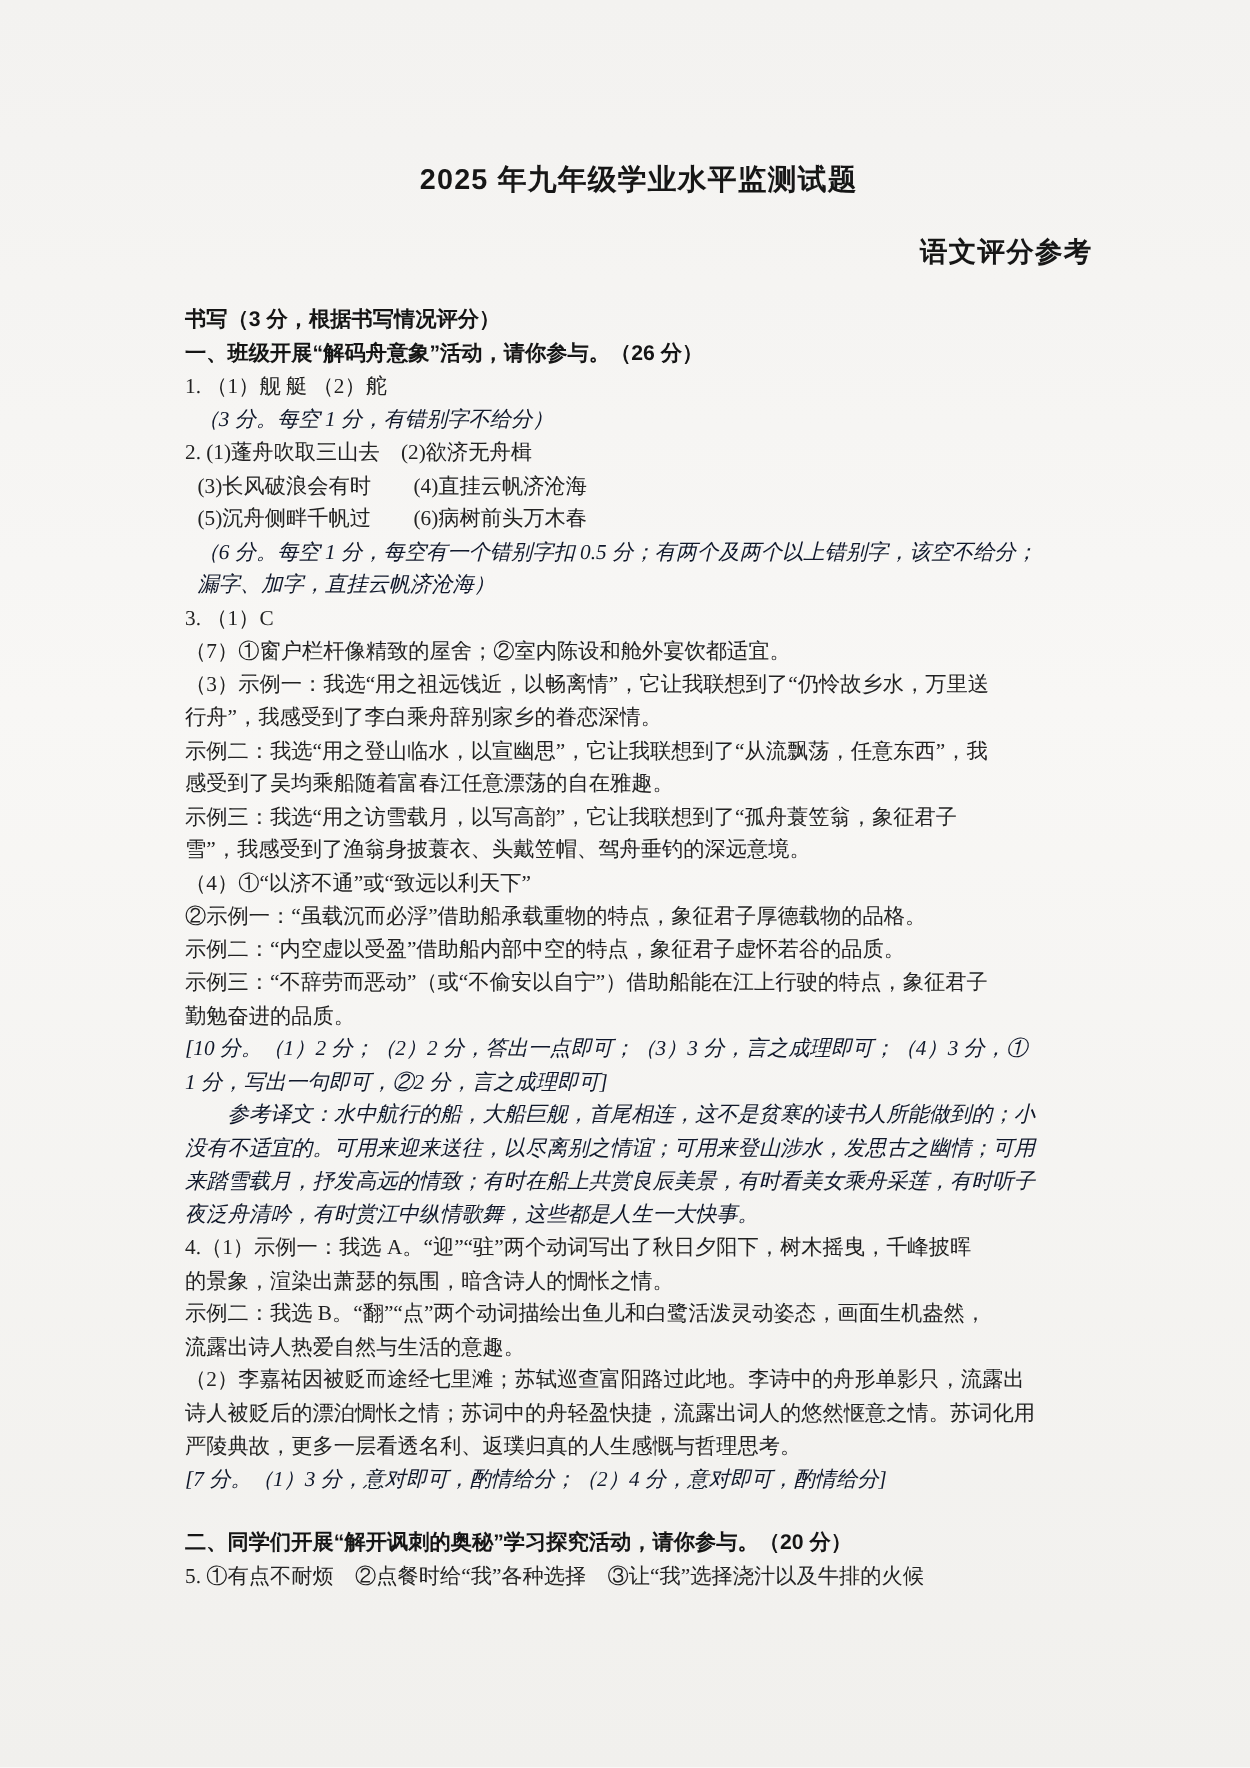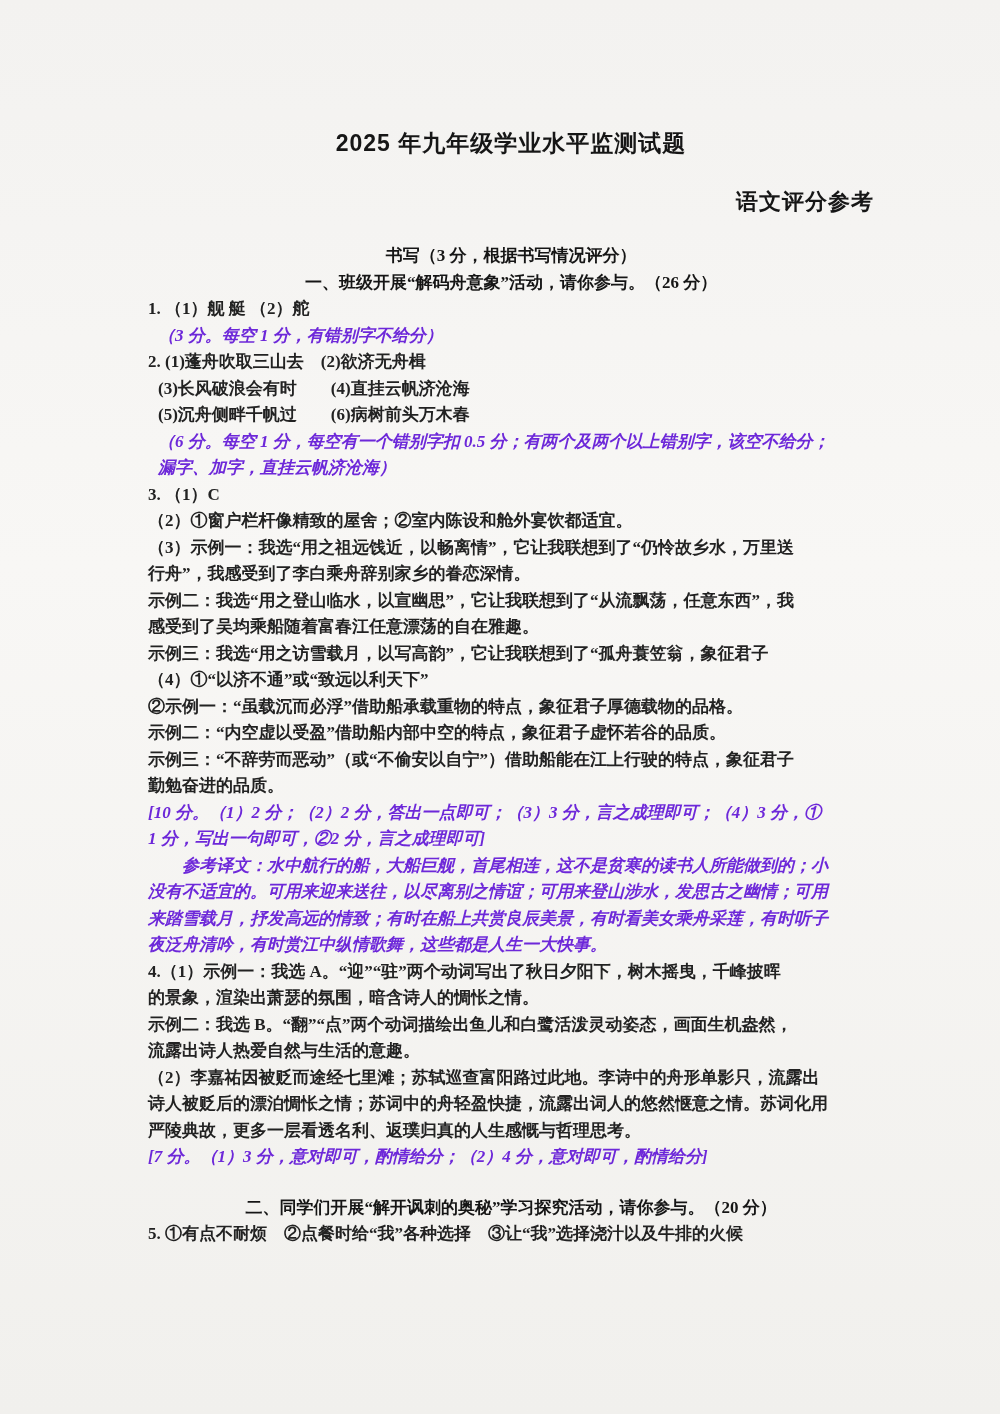--- a/index.html
+++ b/index.html
@@ -37,35 +37,33 @@
     color: #161616;
     margin: 0 0 26px 0;
   }
   .lines { }
   .line {
     margin: 0;
     font-size: 17px;
     line-height: 26.5px;
     white-space: pre-wrap;
     color: #222;
-    font-weight: bold;
   }
   .line.bold {
-    font-family: Liberation Serif, serif;
+    font-family: Liberation Sans, sans-serif;
     font-weight: 700;
     color: #151515;
-    text-align: center;
   }
   .line.normal {
     font-family: "Liberation Serif", serif;
   }
   .line.note {
     font-family: "Liberation Serif", serif;
     font-style: italic;
-    color: #6d28d9;
+    color: #0f172a;
   }
   .line.spacer {
     height: 24px;
   }
   .indent-1 { padding-left: 10px; }
   .indent-2 { text-indent: 34px; }
 </style>
 </head>
 <body>
 
@@ -76,26 +74,27 @@
       <p class="line bold indent-0">书写（3 分，根据书写情况评分）</p>
       <p class="line bold indent-0">一、班级开展“解码舟意象”活动，请你参与。（26 分）</p>
       <p class="line normal indent-0">1. （1）舰 艇 （2）舵</p>
       <p class="line note indent-1">（3 分。每空 1 分，有错别字不给分）</p>
       <p class="line normal indent-0">2. (1)蓬舟吹取三山去　(2)欲济无舟楫</p>
       <p class="line normal indent-1">(3)长风破浪会有时　　(4)直挂云帆济沧海</p>
       <p class="line normal indent-1">(5)沉舟侧畔千帆过　　(6)病树前头万木春</p>
       <p class="line note indent-1">（6 分。每空 1 分，每空有一个错别字扣 0.5 分；有两个及两个以上错别字，该空不给分；</p>
       <p class="line note indent-1">漏字、加字，直挂云帆济沧海）</p>
       <p class="line normal indent-0">3. （1）C</p>
-      <p class="line normal indent-0">（2）①窗户栏杆像精致的屋舍；②室内陈设和舱外宴饮都适宜。</p>
+      <p class="line normal indent-0">（7）①窗户栏杆像精致的屋舍；②室内陈设和舱外宴饮都适宜。</p>
       <p class="line normal indent-0">（3）示例一：我选“用之祖远饯近，以畅离情”，它让我联想到了“仍怜故乡水，万里送</p>
       <p class="line normal indent-0">行舟”，我感受到了李白乘舟辞别家乡的眷恋深情。</p>
       <p class="line normal indent-0">示例二：我选“用之登山临水，以宣幽思”，它让我联想到了“从流飘荡，任意东西”，我</p>
       <p class="line normal indent-0">感受到了吴均乘船随着富春江任意漂荡的自在雅趣。</p>
       <p class="line normal indent-0">示例三：我选“用之访雪载月，以写高韵”，它让我联想到了“孤舟蓑笠翁，象征君子</p>
+      <p class="line normal indent-0">雪”，我感受到了渔翁身披蓑衣、头戴笠帽、驾舟垂钓的深远意境。</p>
       <p class="line normal indent-0">（4）①“以济不通”或“致远以利天下”</p>
       <p class="line normal indent-0">②示例一：“虽载沉而必浮”借助船承载重物的特点，象征君子厚德载物的品格。</p>
       <p class="line normal indent-0">示例二：“内空虚以受盈”借助船内部中空的特点，象征君子虚怀若谷的品质。</p>
       <p class="line normal indent-0">示例三：“不辞劳而恶动”（或“不偷安以自宁”）借助船能在江上行驶的特点，象征君子</p>
       <p class="line normal indent-0">勤勉奋进的品质。</p>
       <p class="line note indent-0">[10 分。（1）2 分；（2）2 分，答出一点即可；（3）3 分，言之成理即可；（4）3 分，①</p>
       <p class="line note indent-0">1 分，写出一句即可，②2 分，言之成理即可]</p>
       <p class="line note indent-2">参考译文：水中航行的船，大船巨舰，首尾相连，这不是贫寒的读书人所能做到的；小</p>
       <p class="line note indent-0">没有不适宜的。可用来迎来送往，以尽离别之情谊；可用来登山涉水，发思古之幽情；可用</p>
       <p class="line note indent-0">来踏雪载月，抒发高远的情致；有时在船上共赏良辰美景，有时看美女乘舟采莲，有时听子</p>

